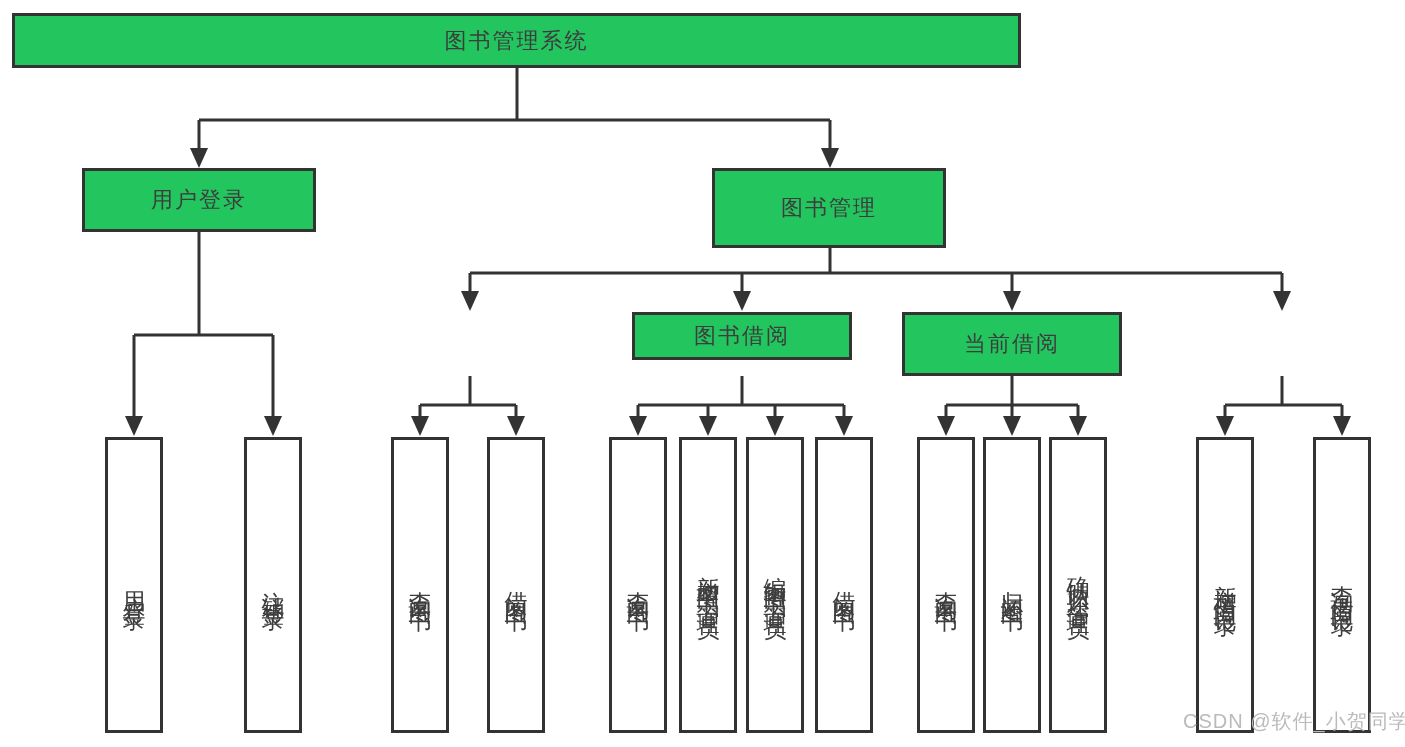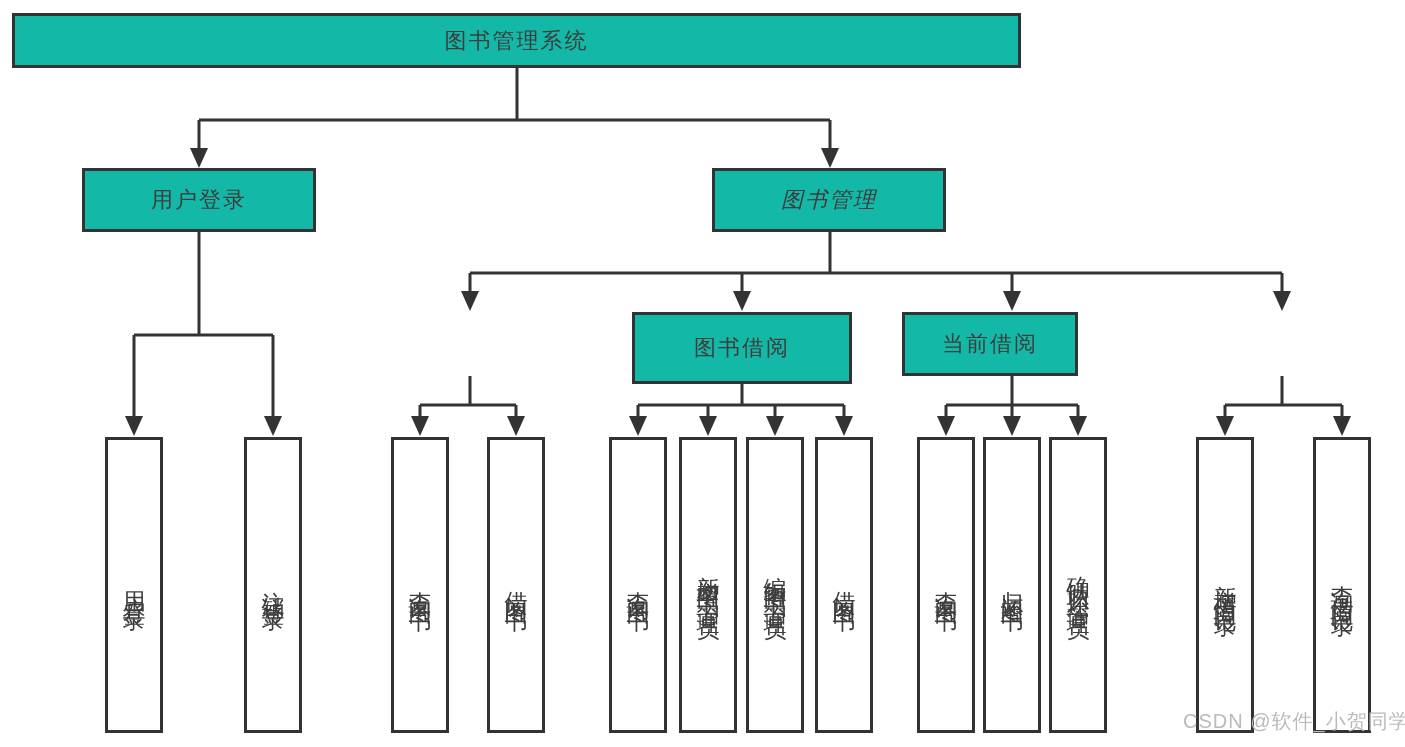--- a/index.html
+++ b/index.html
@@ -9,21 +9,21 @@
     height: 747px;
     background: #ffffff;
     font-family: "Liberation Sans", sans-serif;
     overflow: hidden;
   }
   svg.wires { position: absolute; left: 0; top: 0; width: 1405px; height: 747px; }
   .hbox {
     position: absolute;
     box-sizing: border-box;
     border: 3px solid #333333;
-    background: #14b8a6;
+    background: #22c55e;
     display: flex;
     align-items: center;
     justify-content: center;
     font-size: 22px;
     letter-spacing: 2px;
     color: #3d3d3d;
   }
   .vbox {
     position: absolute;
     box-sizing: border-box;
@@ -88,24 +88,24 @@
       <polygon points="1003,416 1021,416 1012,436"></polygon>
       <polygon points="1069,416 1087,416 1078,436"></polygon>
       <polygon points="1216,416 1234,416 1225,436"></polygon>
       <polygon points="1333,416 1351,416 1342,436"></polygon>
     </g>
   </svg>
 
   <div class="hbox" style="left:12px; top:13px; width:1009px; height:55px;">图书管理系统</div>
 
   <div class="hbox" style="left:82px; top:168px; width:234px; height:64px;">用户登录</div>
-  <div class="hbox" style="left:712px; top:168px; width:234px; height:64px;font-style:italic;">图书管理</div>
+  <div class="hbox" style="left:712px; top:168px; width:234px; height:80px;">图书管理</div>
 
-  <div class="hbox" style="left:632px; top:312px; width:220px; height:72px;">图书借阅</div>
-  <div class="hbox" style="left:902px; top:312px; width:176px; height:64px;">当前借阅</div>
+  <div class="hbox" style="left:632px; top:312px; width:220px; height:48px;">图书借阅</div>
+  <div class="hbox" style="left:902px; top:312px; width:220px; height:64px;">当前借阅</div>
 
   <div class="vbox" style="left:105px;">
     <span>用户登录</span>
   </div>
   <div class="vbox" style="left:244px;">
     <span>注销登录</span>
   </div>
 
   <div class="vbox" style="left:391px;">
     <span>查询图书</span>

